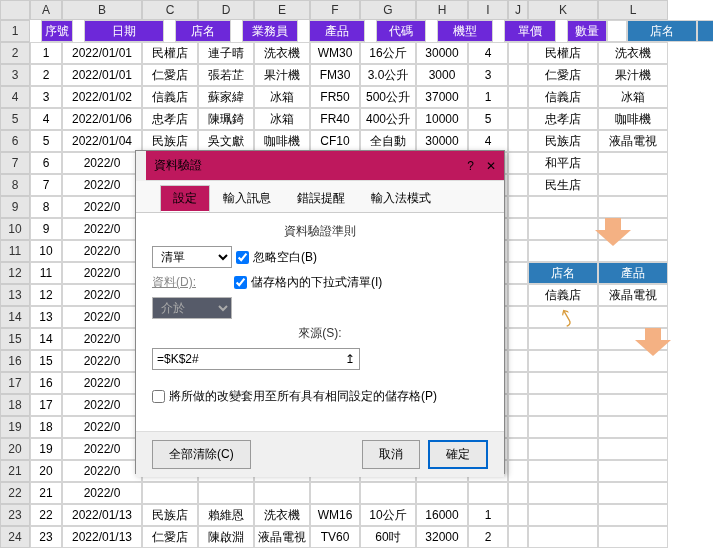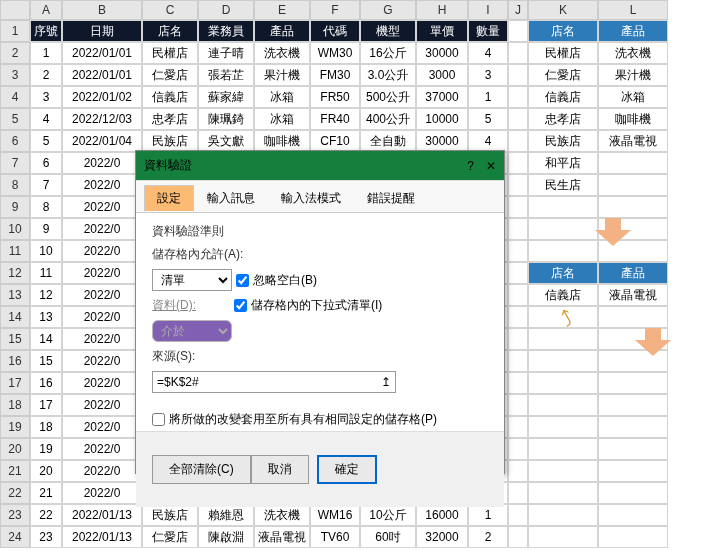--- a/index.html
+++ b/index.html
@@ -4,40 +4,40 @@
 <style>
 * { box-sizing: border-box; margin: 0; padding: 0; font-family: "Microsoft JhengHei", sans-serif; font-size: 12px; }
 body { background: #fff; width: 713px; height: 551px; position: relative; overflow: hidden; }
 .sheet { position: absolute; top: 0; left: 0; }
 .col-headers { display: flex; }
 .row-hdr, .col-hdr { background: #e6e6e6; border: 1px solid #ccc; text-align: center; color: #333; }
 .col-hdr { height: 20px; line-height: 18px; }
 .row-hdr { width: 30px; line-height: 20px; }
 .grid-row { display: flex; }
 .cell { border: 1px solid #d4d4d4; height: 22px; line-height: 20px; text-align: center; overflow: hidden; white-space: nowrap; }
-.hdr-cell { background: #0f172a; color: #fff; }
+.hdr-cell { background: #6d28d9; color: #fff; margin-left: 11px; }
 .hdr-cell2 { background: #2d7bb8; color: #fff; }
 .cA{width:32px}.cB{width:80px}.cC{width:56px}.cD{width:56px}.cE{width:56px}.cF{width:50px}.cG{width:56px}.cH{width:52px}.cI{width:40px}.cJ{width:20px}.cK{width:70px}.cL{width:70px}
 .dialog { position: absolute; left: 135px; top: 150px; width: 370px; height: 324px; background: #f0f0f0; border: 1px solid #888; box-shadow: 2px 2px 6px rgba(0,0,0,0.3); }
-.dlg-title { display: flex; justify-content: space-between; align-items: center; padding: 6px 8px; background: #15803d; border-bottom: 1px solid #ddd; }
+.dlg-title { display: flex; justify-content: space-between; align-items: center; padding: 6px 8px; background: #be185d; border-bottom: 1px solid #ddd; margin-left: 10px; }
 .dlg-title span:first-child { font-weight: normal; }
 .dlg-close { display: flex; gap: 12px; }
 .tabs { display: flex; background: #f8f8f8; border-bottom: 1px solid #ccc; padding: 4px 8px 0; }
 .tab { padding: 4px 12px; border: 1px solid transparent; cursor: pointer; }
-.tab.active { background: #fdba74; border: 1px solid #ccc; border-bottom-color: #fff; }
+.tab.active { background: #be185d; border: 1px solid #ccc; border-bottom-color: #fff; margin-left: 16px; }
 .dlg-body { padding: 10px 16px; background: #fff; height: 218px; }
 .field-row { margin: 6px 0; display: flex; align-items: center; gap: 4px; }
-.lbl { color: #333; }
+.lbl { color: #333; text-align: center; }
 .lbl.dim { color: #888; text-decoration: underline; }
 select, input[type=text] { border: 1px solid #999; padding: 2px 4px; background: #fff; }
 select { width: 80px; height: 22px; }
-select:disabled { color: #888; background: #4c1d95; border-radius: 6px; }
-.src-input { width: 244px; height: 22px; display: flex; align-items: center; justify-content: space-between; border: 1px solid #999; padding: 0 4px; }
+select:disabled { color: #888; background: #0f172a; }
+.src-input { width: 208px; height: 22px; display: flex; align-items: center; justify-content: space-between; border: 1px solid #999; padding: 0 4px; }
 .chk { display: flex; align-items: center; gap: 4px; }
-.dlg-footer { display: flex; padding: 23px 16px; background: #f0f0f0; border-top: 1px solid #ddd; }
+.dlg-footer { display: flex; justify-content: space-between; padding: 8px 16px; background: #f0f0f0; border-top: 1px solid #ddd; }
 .btn { border: 1px solid #999; background: #e9e9e9; padding: 4px 16px; cursor: pointer; }
 .btn.primary { border: 2px solid #0066cc; }
 .footer-right { display: flex; gap: 8px; }
 .arrow-down { position: absolute; width: 36px; height: 28px; }
 .arrow-down::before { content:""; position:absolute; left:10px; top:0; width:16px; height:14px; background:#f4b183; }
 .arrow-down::after { content:""; position:absolute; left:0; top:12px; border-left:18px solid transparent; border-right:18px solid transparent; border-top:16px solid #f4b183; }
 .arrow-curve { position: absolute; left: 562px; top: 306px; color: #d89b3c; font-size: 22px; transform: rotate(-30deg); }
 </style>
 </head>
 <body>
@@ -117,21 +117,21 @@
         <div class="cell cG">500公升</div>
         <div class="cell cH">37000</div>
         <div class="cell cI">1</div>
         <div class="cell cJ"></div>
         <div class="cell cK">信義店</div>
         <div class="cell cL">冰箱</div>
       </div>
       <div class="grid-row">
         <div class="row-hdr" style="height: 22px;">5</div>
         <div class="cell cA">4</div>
-        <div class="cell cB">2022/12/03</div>
+        <div class="cell cB">2022/01/06</div>
         <div class="cell cC">忠孝店</div>
         <div class="cell cD">陳珮錡</div>
         <div class="cell cE">冰箱</div>
         <div class="cell cF">FR40</div>
         <div class="cell cG">400公升</div>
         <div class="cell cH">10000</div>
         <div class="cell cI">5</div>
         <div class="cell cJ"></div>
         <div class="cell cK">忠孝店</div>
         <div class="cell cL">咖啡機</div>
@@ -432,26 +432,25 @@
   <div class="dlg-title">
     <span>資料驗證</span>
     <span class="dlg-close">
       <span>?</span>
       <span>✕</span>
     </span>
   </div>
   <div class="tabs">
     <div class="tab active">設定</div>
     <div class="tab">輸入訊息</div>
+    <div class="tab">錯誤提醒</div>
     <div class="tab">輸入法模式</div>
-    <div class="tab">錯誤提醒</div>
   </div>
   <div class="dlg-body">
     <div class="lbl">資料驗證準則</div>
-    <div class="lbl" style="margin-top:6px">儲存格內允許(A):</div>
     <div class="field-row">
       <select><option>清單</option></select>
       <label class="chk">
           <input type="checkbox" checked="" style="">
           <span>忽略空白(B)</span>
         </label>
     </div>
     <div class="field-row">
       <span class="lbl dim">資料(D):</span>
       <label class="chk" style="margin-left:34px">

